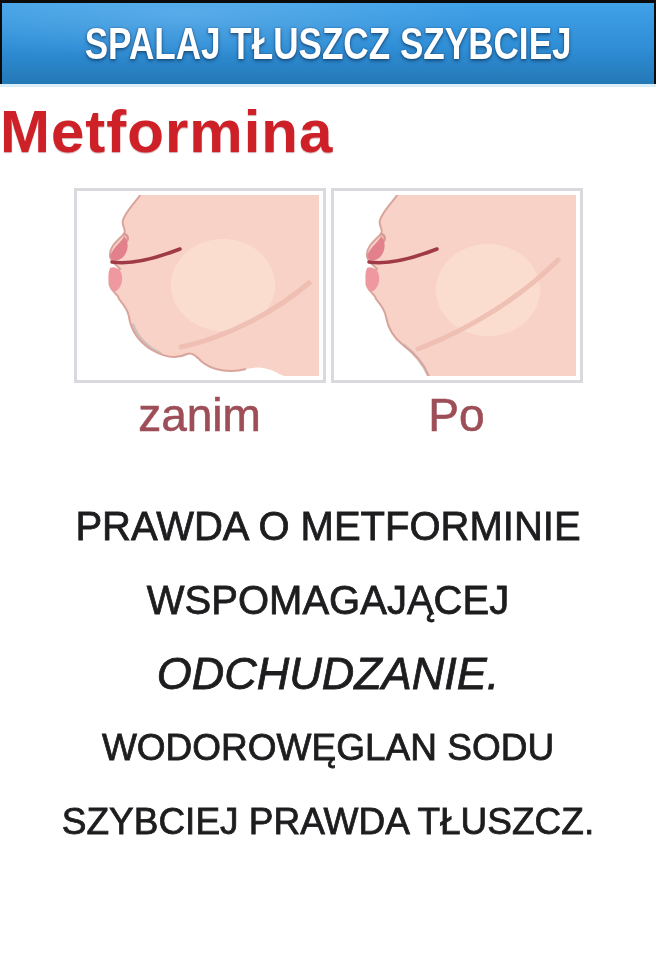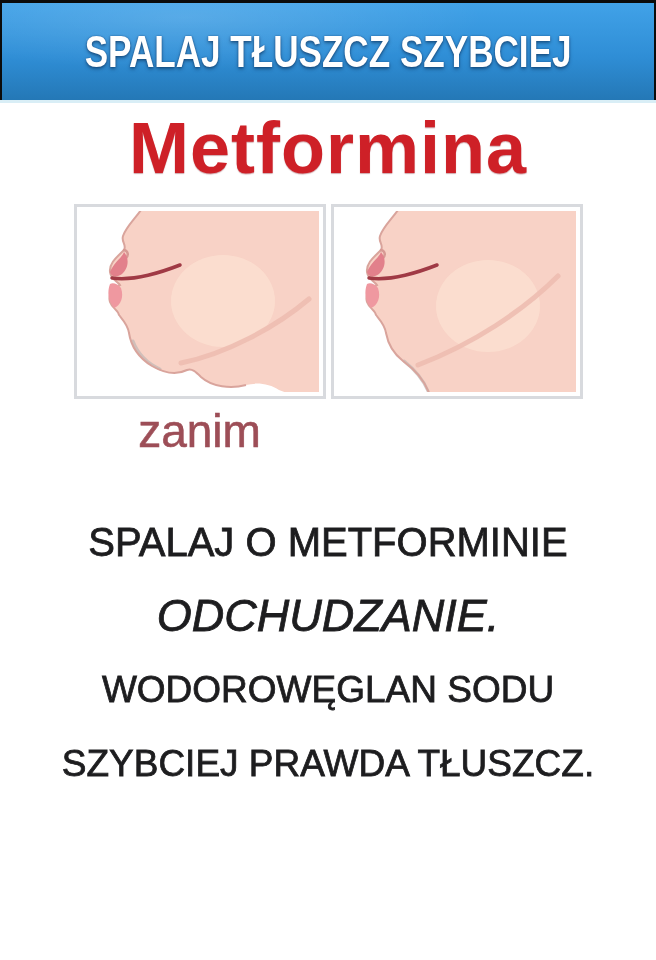--- a/index.html
+++ b/index.html
@@ -5,41 +5,41 @@
   html,body { margin:0; padding:0; }
   body {
     width:656px; height:960px; overflow:hidden;
     background:#ffffff;
     font-family:"Liberation Sans", sans-serif;
   }
   .page { width:656px; height:960px; position:relative; background:var(--page-bg,#fff); }
 
   
   .banner {
-    height:100px; box-sizing:border-box;
+    height:84px; box-sizing:border-box;
     border-top:3px solid var(--banner-border,#0b0b0b);
     border-left:2px solid var(--banner-border,#0b0b0b);
     border-right:2px solid var(--banner-border,#0b0b0b);
     background:
       radial-gradient(ellipse at 28% 15%, rgba(255,255,255,.14), rgba(255,255,255,0) 45%),
       linear-gradient(180deg, var(--banner-top,#41a2e8) 0%, var(--banner-mid,#2f8ed6) 55%, var(--banner-bottom,#2478b6) 100%);
     display:flex; align-items:center; justify-content:center;
   }
   .banner-text {
     color:var(--banner-text,#fff);
     font-weight:700; font-size:45px; white-space:nowrap;
     transform:scaleX(.78);
     text-shadow:0 2px 4px rgba(0,25,60,.5), 0 0 2px rgba(10,40,90,.55);
   }
   .strip { height:3px; background:var(--strip,#d9eef6); }
 
   
   .title {
-    margin:5px 0 16px; text-align:center;
-    font-size:72px; line-height:80px; font-weight:700;
+    margin:5px 0 16px; text-align:left;
+    font-size:60px; line-height:80px; font-weight:700;
     color:var(--title-red,#ce2027); letter-spacing:1px;
     text-shadow:0 1px 1px rgba(120,10,20,.35);
   }
 
   
   .panels { margin:7px auto 0; width:509px; display:flex; gap:5px; }
   .panel {
     margin:0; box-sizing:border-box; width:252px; height:195px;
     border:3px solid var(--panel-border,#d8dade);
     background:#ffffff; padding:4px;
@@ -100,22 +100,24 @@
         <path fill="var(--lip-upper)" d="M29,61 C33,51 41,47 43,41 C49,48 47,58 41,63 C36,67 30,66 29,61 Z"></path>
         <path d="M31,67 C52,70 76,63 99,54" stroke="var(--lip-line)" stroke-width="3.5" fill="none" stroke-linecap="round"></path>
         <path fill="var(--lip-lower)" d="M29,73 C26,81 27,90 33,97 C40,94 43,86 40,77 C37,73 32,71 29,73 Z"></path>
       </svg>
     </figure>
 
   </div>
 
   <div class="labels">
     <span>zanim</span>
+    <span>Po</span>
   </div>
 
   <div class="claims">
-    <p class="l1">SPALAJ O METFORMINIE</p>
+    <p class="l1">PRAWDA O METFORMINIE</p>
+    <p class="l2">WSPOMAGAJĄCEJ</p>
     <p class="l3">ODCHUDZANIE.</p>
     <p class="l4">WODOROWĘGLAN SODU</p>
     <p class="l5">SZYBCIEJ PRAWDA TŁUSZCZ.</p>
   </div>
 
 </div>
 
 </body></html>

